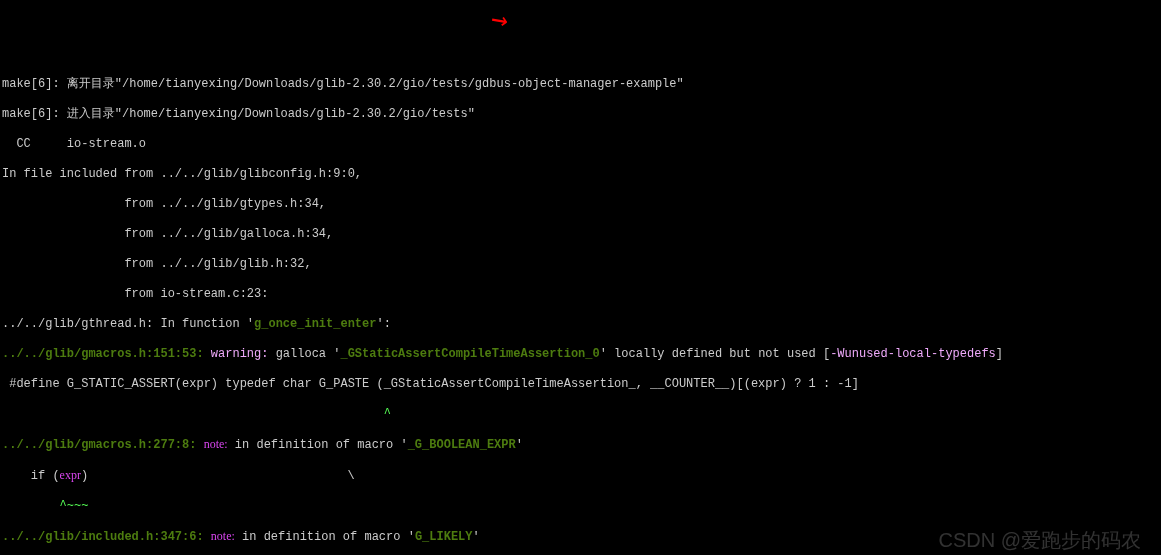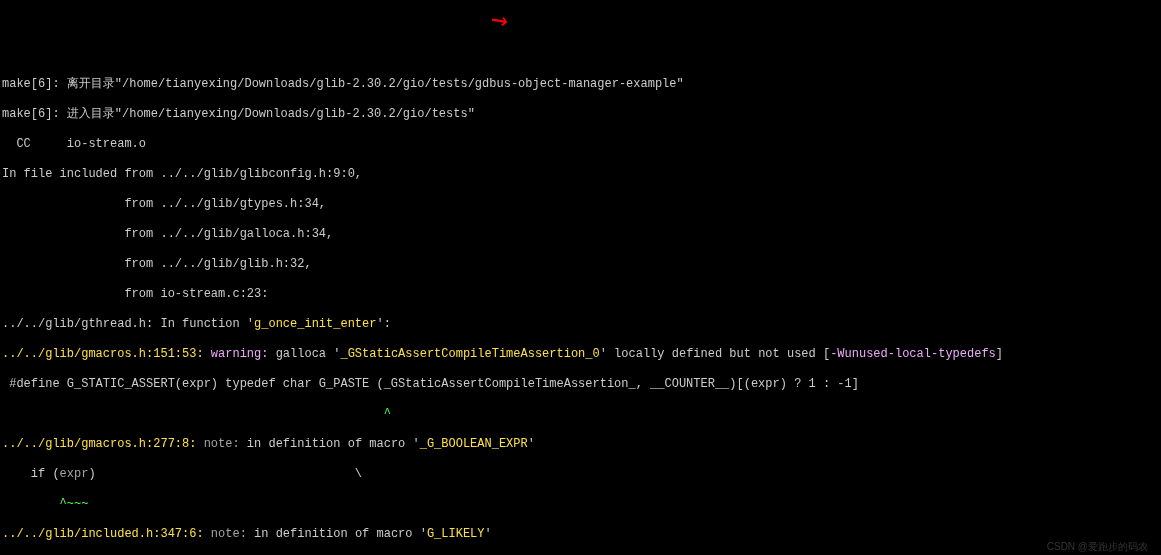--- a/index.html
+++ b/index.html
@@ -9,26 +9,26 @@
     color: #ccc;
     font-family: "Courier New", monospace;
     font-size: 12px;
     line-height: 1.25;
     white-space: pre;
     width: 1161px;
     height: 555px;
     overflow: hidden;
     position: relative;
   }
-  .cyan { color: #a3a3a3; }
+  .cyan { color: #d946ef; font-family: Liberation Serif, serif; }
   .magenta { color: #f0abfc; }
   .green { color: #55ff55; }
-  .white { color: #fde047; }
+  .white { color: #4d7c0f; font-weight: bold; }
   .arrow { position: absolute; color: #ff0000; font-size: 28px; top: 2px; left: 490px; transform: rotate(-35deg); }
-  .watermark { position: absolute; right: 17px; bottom: 6px; color: rgba(200,200,200,0.25); font-size: 10px; font-family: sans-serif; }
+  .watermark { position: absolute; right: 24px; bottom: 6px; color: rgba(200,200,200,0.25); font-size: 20px; font-family: sans-serif; }
   .line { display: block; }
 </style>
 </head>
 <body>
 
 
 
 <div>
 <span class="line">make[6]: 离开目录"/home/tianyexing/Downloads/glib-2.30.2/gio/tests/gdbus-object-manager-example"</span>
 <span class="line">make[6]: 进入目录"/home/tianyexing/Downloads/glib-2.30.2/gio/tests"</span>

